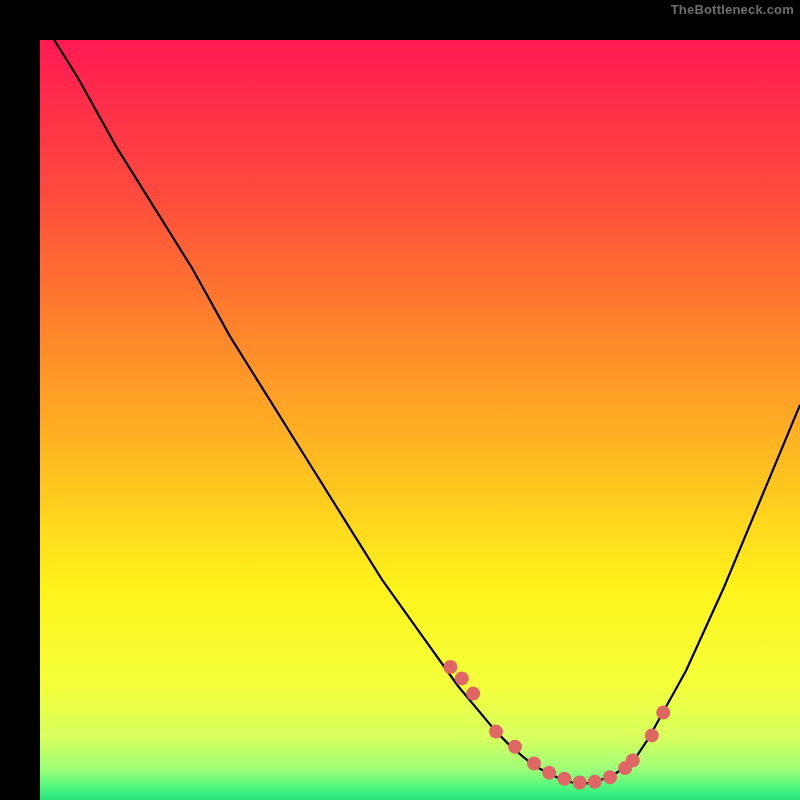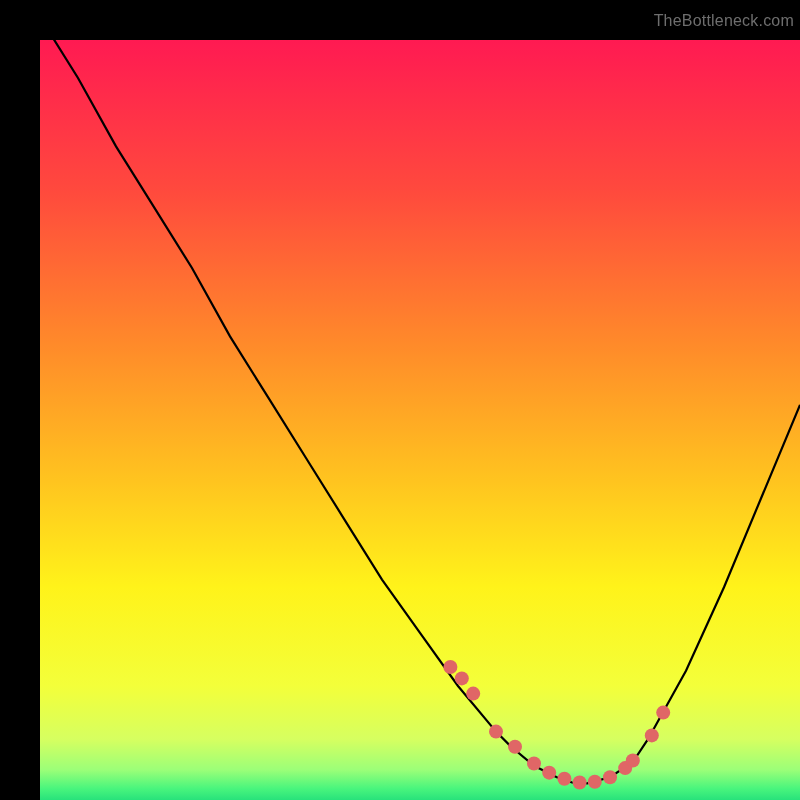--- a/index.html
+++ b/index.html
@@ -21,24 +21,24 @@
   }
   .plot-area {
     position: absolute;
     left: 20px;
     top: 20px;
     width: 760px;
     height: 760px;
   }
   .watermark {
     position: absolute;
-    top: 12px;
+    top: 2px;
     right: 6px;
-    font-size: 16px;
-    font-weight: 400;
+    font-size: 13px;
+    font-weight: 700;
     color: #6e6e6e;
     letter-spacing: 0.2px;
     z-index: 10;
   }
 </style>
 </head>
 <body>
 
 <div class="frame">
   <svg class="plot-area" width="760" height="760" viewBox="0 0 760 760">

